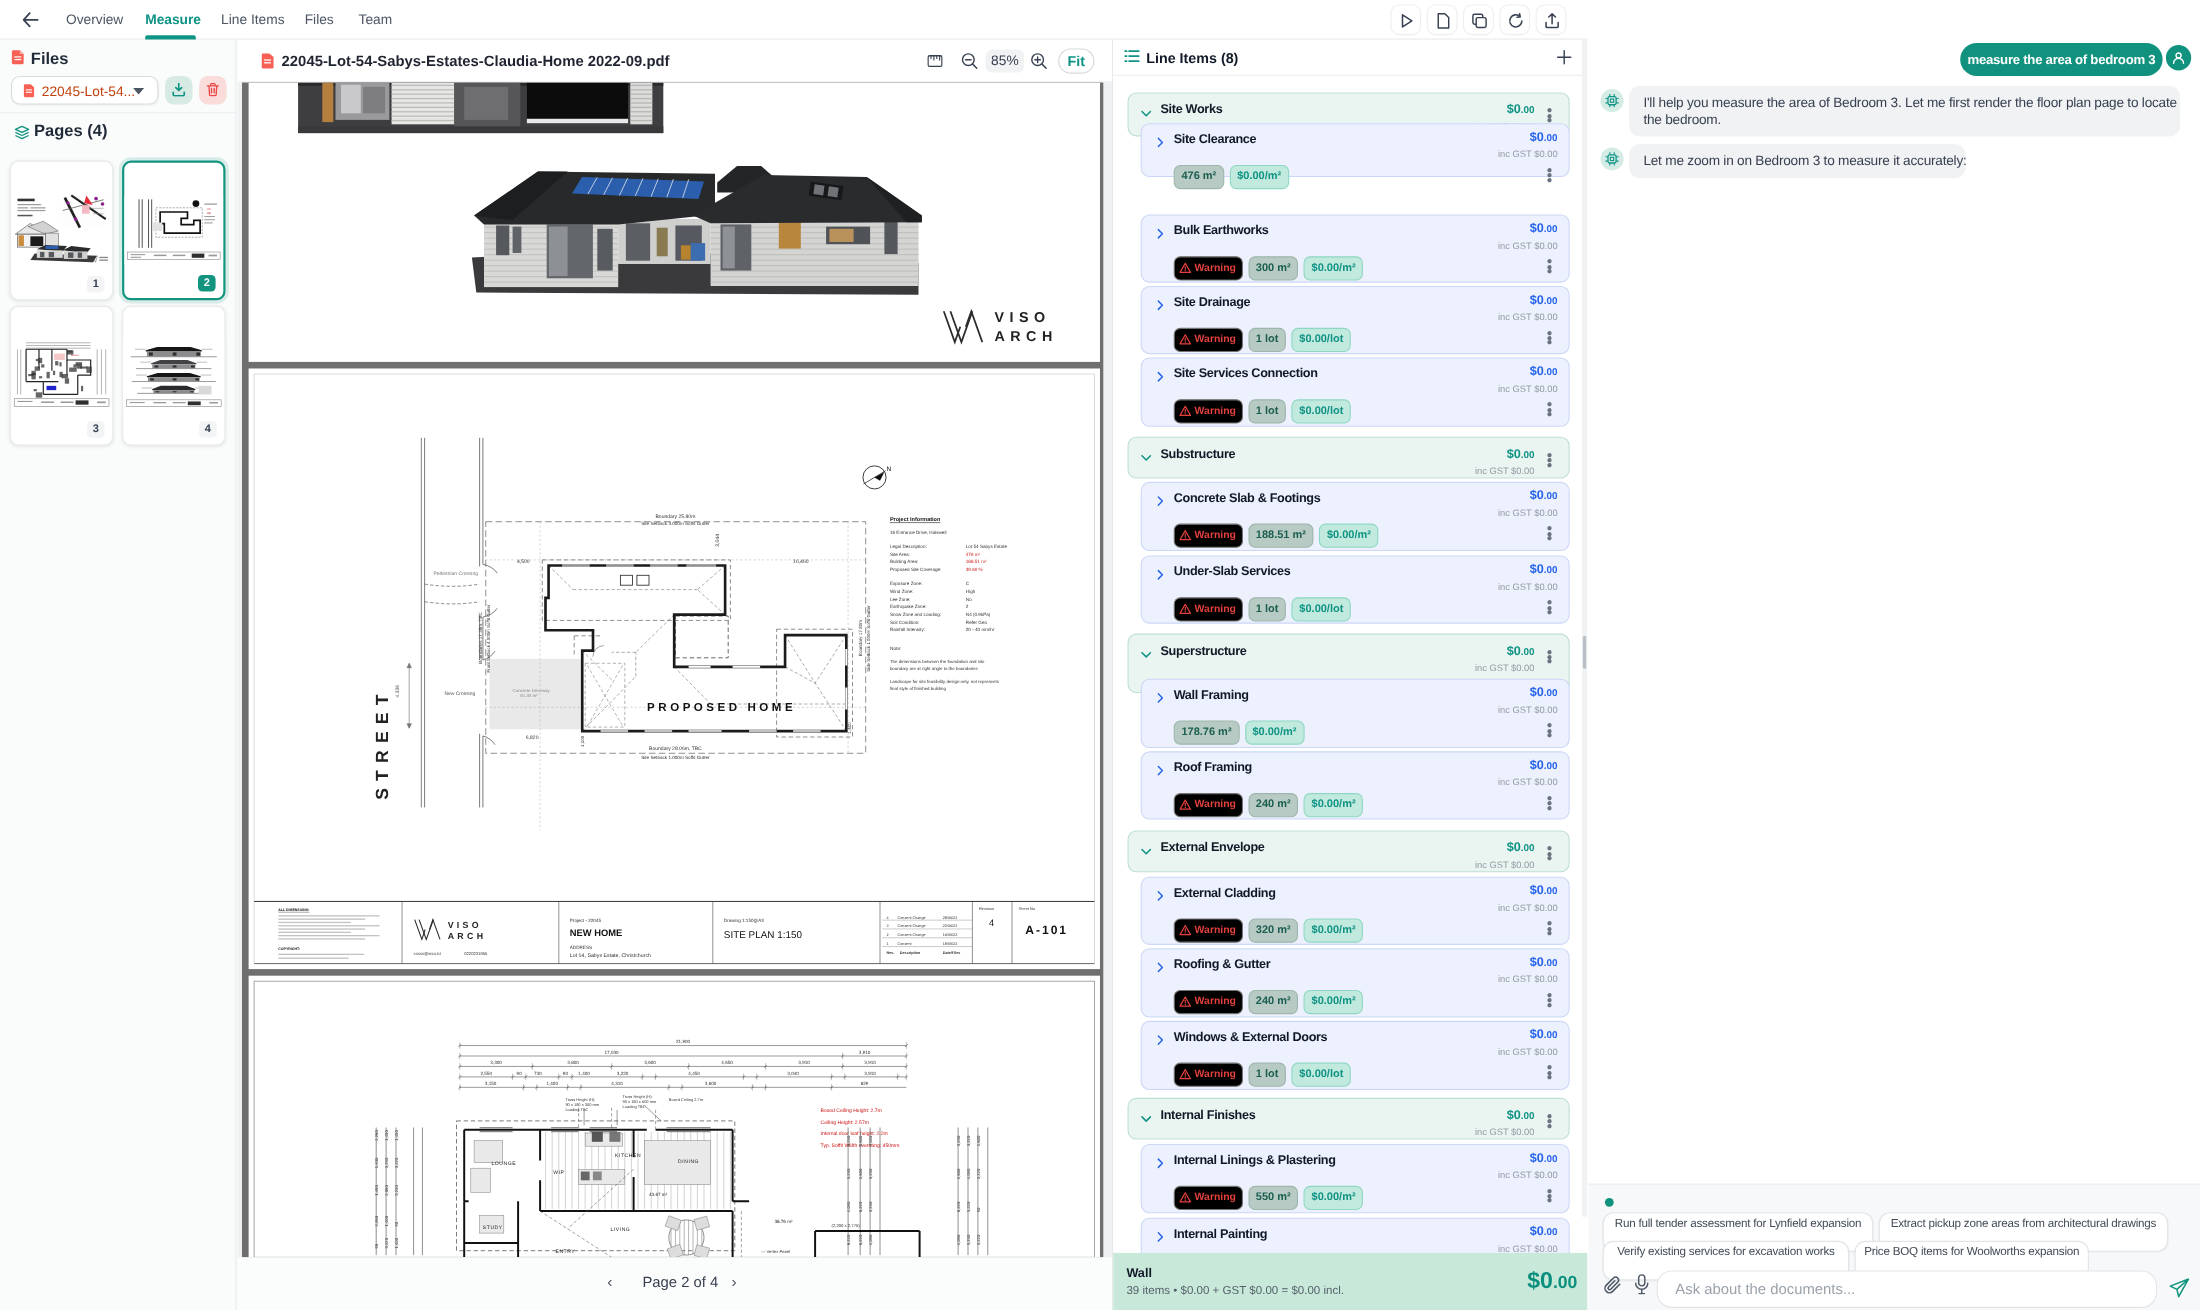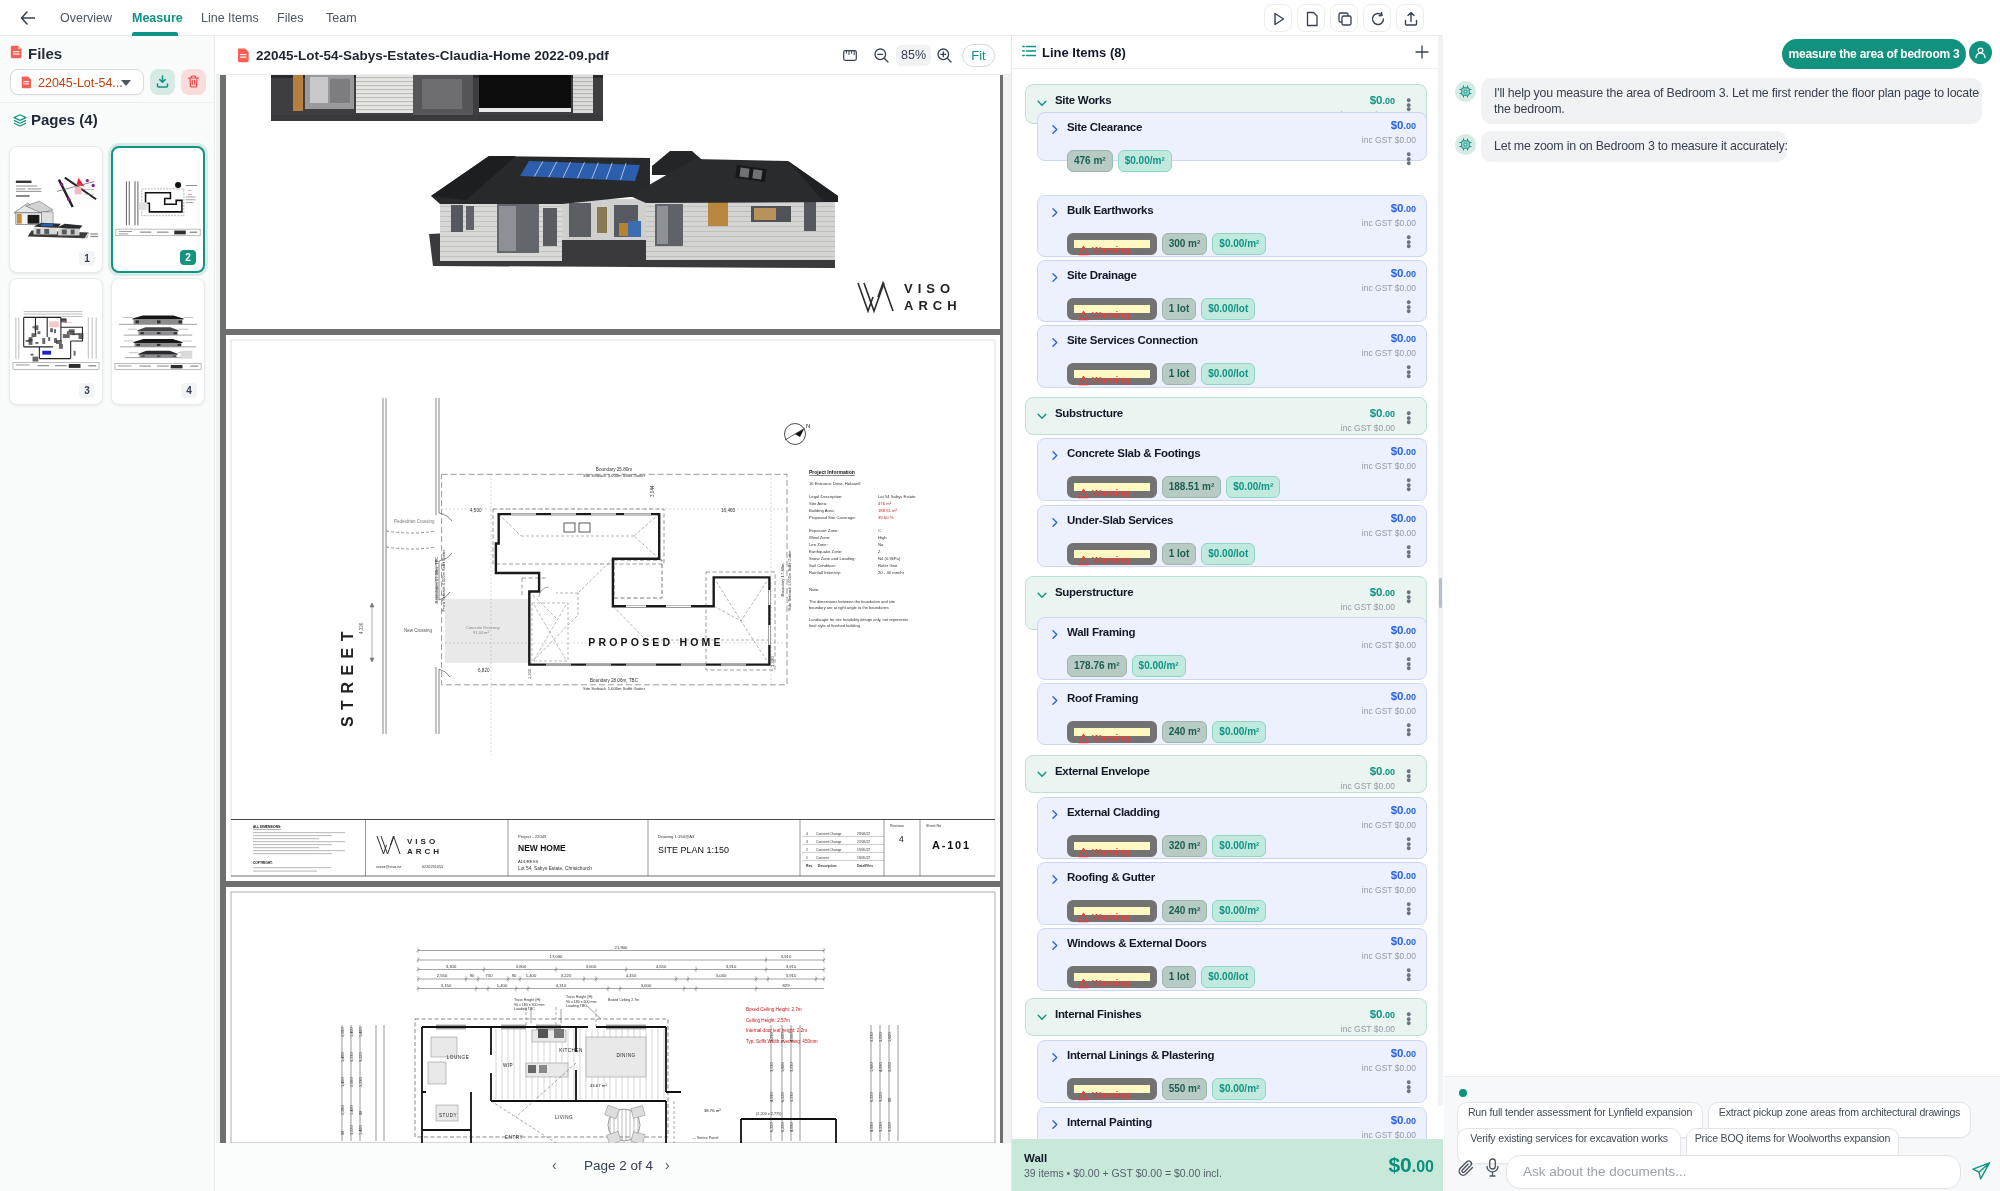--- a/index.html
+++ b/index.html
@@ -39,21 +39,21 @@
 .amt small { font-size:9px; }
 .sect .amt { position:absolute; right:31px; }
 .item .amt { position:absolute; right:10px; }
 .gst { font-size:8.5px; color:#939aa4; }
 .sect .gst { position:absolute; right:31px; }
 .item .gst { position:absolute; right:10px; }
 .dots { position:absolute; right:16px; color:#6b7280; font-size:9px; line-height:4.6px; width:4px; text-align:center; }
 .tag { position:absolute; height:22px; border-radius:6px; font-size:10px; font-weight:bold; line-height:20px; padding:0 6px; }
 .tag.qty { background:#b7cac3; border:1px solid #9fb6ad; color:#1b5e50; }
 .tag.price { background:#c2e9dd; border:1px solid #8ed8c3; color:#0e9384; }
-.tag.warn { background:#fef9c3; border:7px solid #737373; color:#e3403c; padding-left:4px; padding-right:20px; font-size:9.5px; }
+.tag.warn { background:#000000; border:1px solid #737373; color:#e3403c; padding-left:4px; padding-right:5px; font-size:9.5px; }
 #totalbar { position:absolute; left:0; top:1103px; width:431px; height:52px; background:#c8e9da; }
 
 #chat { position:absolute; left:1444px; top:0; width:556px; height:1191px; background:#fff; }
 #chathead { position:absolute; left:0; top:0; width:556px; height:28px; background:#f3f4f5; border-bottom:1px solid #e5e7e9; }
 #chatfoot { position:absolute; left:0; top:1076px; width:556px; height:115px; background:#f7f8f9; border-top:1px solid #ebedee; }
 .chip { position:absolute; height:36px; background:#fff; border:1px solid #e2e4e7; border-radius:10px; font-size:10.6px; letter-spacing:-0.2px; color:#414b56; line-height:18px; text-align:center; white-space:nowrap; box-shadow:0 1px 1px rgba(0,0,0,.03); }
 .bubble { position:absolute; background:#f1f2f4; border-radius:10px; font-size:12.4px; letter-spacing:-0.2px; color:#374151; line-height:16px; padding:7px 13px; }
 .botav { position:absolute; left:11px; width:21px; height:21px; border-radius:50%; background:#d5ece6; }
 </style>
 </head>
@@ -355,21 +355,21 @@
         <circle cx="6.3" cy="6.3" r="5.3" stroke="#374151" stroke-width="1.3" fill="none"></circle>
         <path d="M10.3 10.3 L14 14" stroke="#374151" stroke-width="1.3" stroke-linecap="round"></path>
         <path d="M3.8 6.3 h5" stroke="#374151" stroke-width="1.3" stroke-linecap="round"></path>
       </svg>
     <div class="abs" style="left:680px;top:9px;width:35px;height:21px;background:#f1f2f4;border-radius:6px;text-align:center;font-size:12.5px;color:#374151;line-height:21px">85%</div>
     <svg class="abs" style="left:721px;top:12px" width="15" height="15" viewBox="0 0 15 15">
         <circle cx="6.3" cy="6.3" r="5.3" stroke="#374151" stroke-width="1.3" fill="none"></circle>
         <path d="M10.3 10.3 L14 14" stroke="#374151" stroke-width="1.3" stroke-linecap="round"></path>
         <path d="M3.8 6.3 h5 M6.3 3.8 v5" stroke="#374151" stroke-width="1.3" stroke-linecap="round"></path>
       </svg>
-    <div class="abs" style="left:746px;top:8px;width:33px;height:23px;border:1px solid #d5d8dc;border-radius:12px;text-align:center;font-size:13px;font-weight:normal;color:#0e9384;line-height:22px">Fit</div>
+    <div class="abs" style="left:746px;top:8px;width:33px;height:23px;border:1px solid #d5d8dc;border-radius:12px;text-align:center;font-size:13px;font-weight:bold;color:#0e9384;line-height:22px">Fit</div>
   </div>
   <div id="vcanvas">
     <div class="page" style="top:0;height:254px" id="page1">
         <svg width="774" height="254" viewBox="0 0 774 254" style="position:absolute;left:0;top:0">
 <rect x="45" y="0" width="332" height="46" fill="#3e3e40"></rect>
 <rect x="45" y="0" width="332" height="3" fill="#2a2a2c"></rect>
 <rect x="67" y="0" width="10" height="36" fill="#b5803f"></rect>
 <rect x="79" y="0" width="49" height="34" fill="#9a9a9c"></rect>
 <rect x="84" y="2" width="18" height="26" fill="#c9c9cb"></rect>
 <rect x="104" y="4" width="20" height="24" fill="#7d7d7f"></rect>

